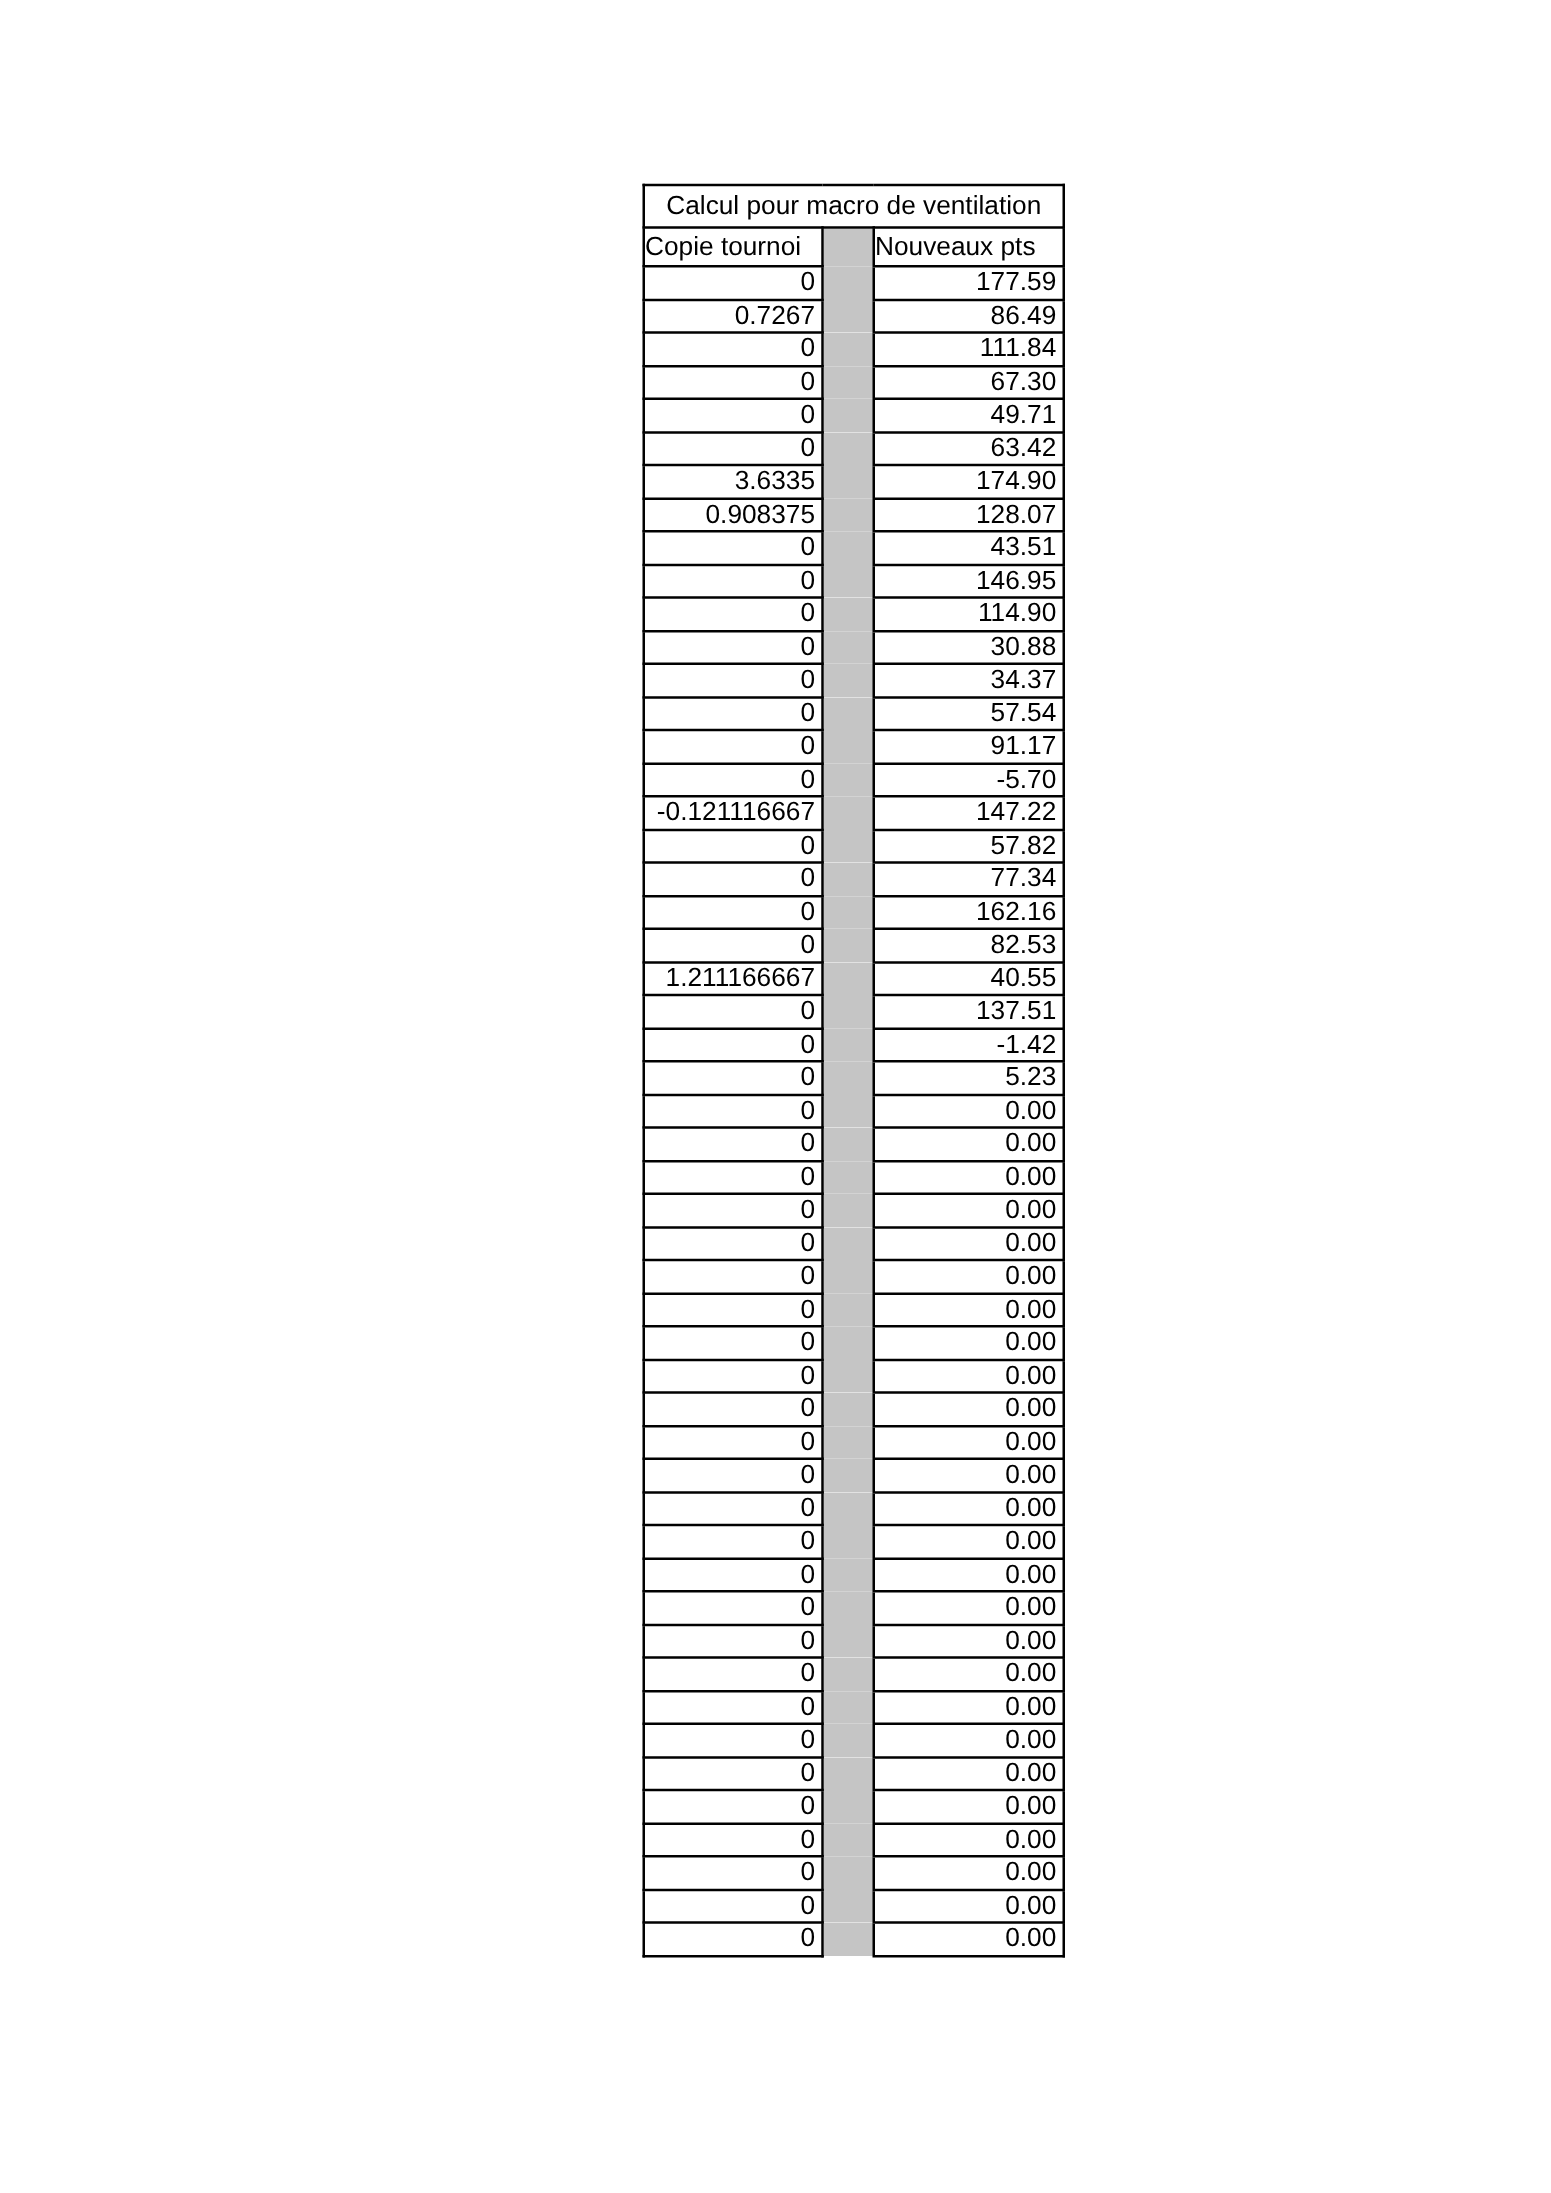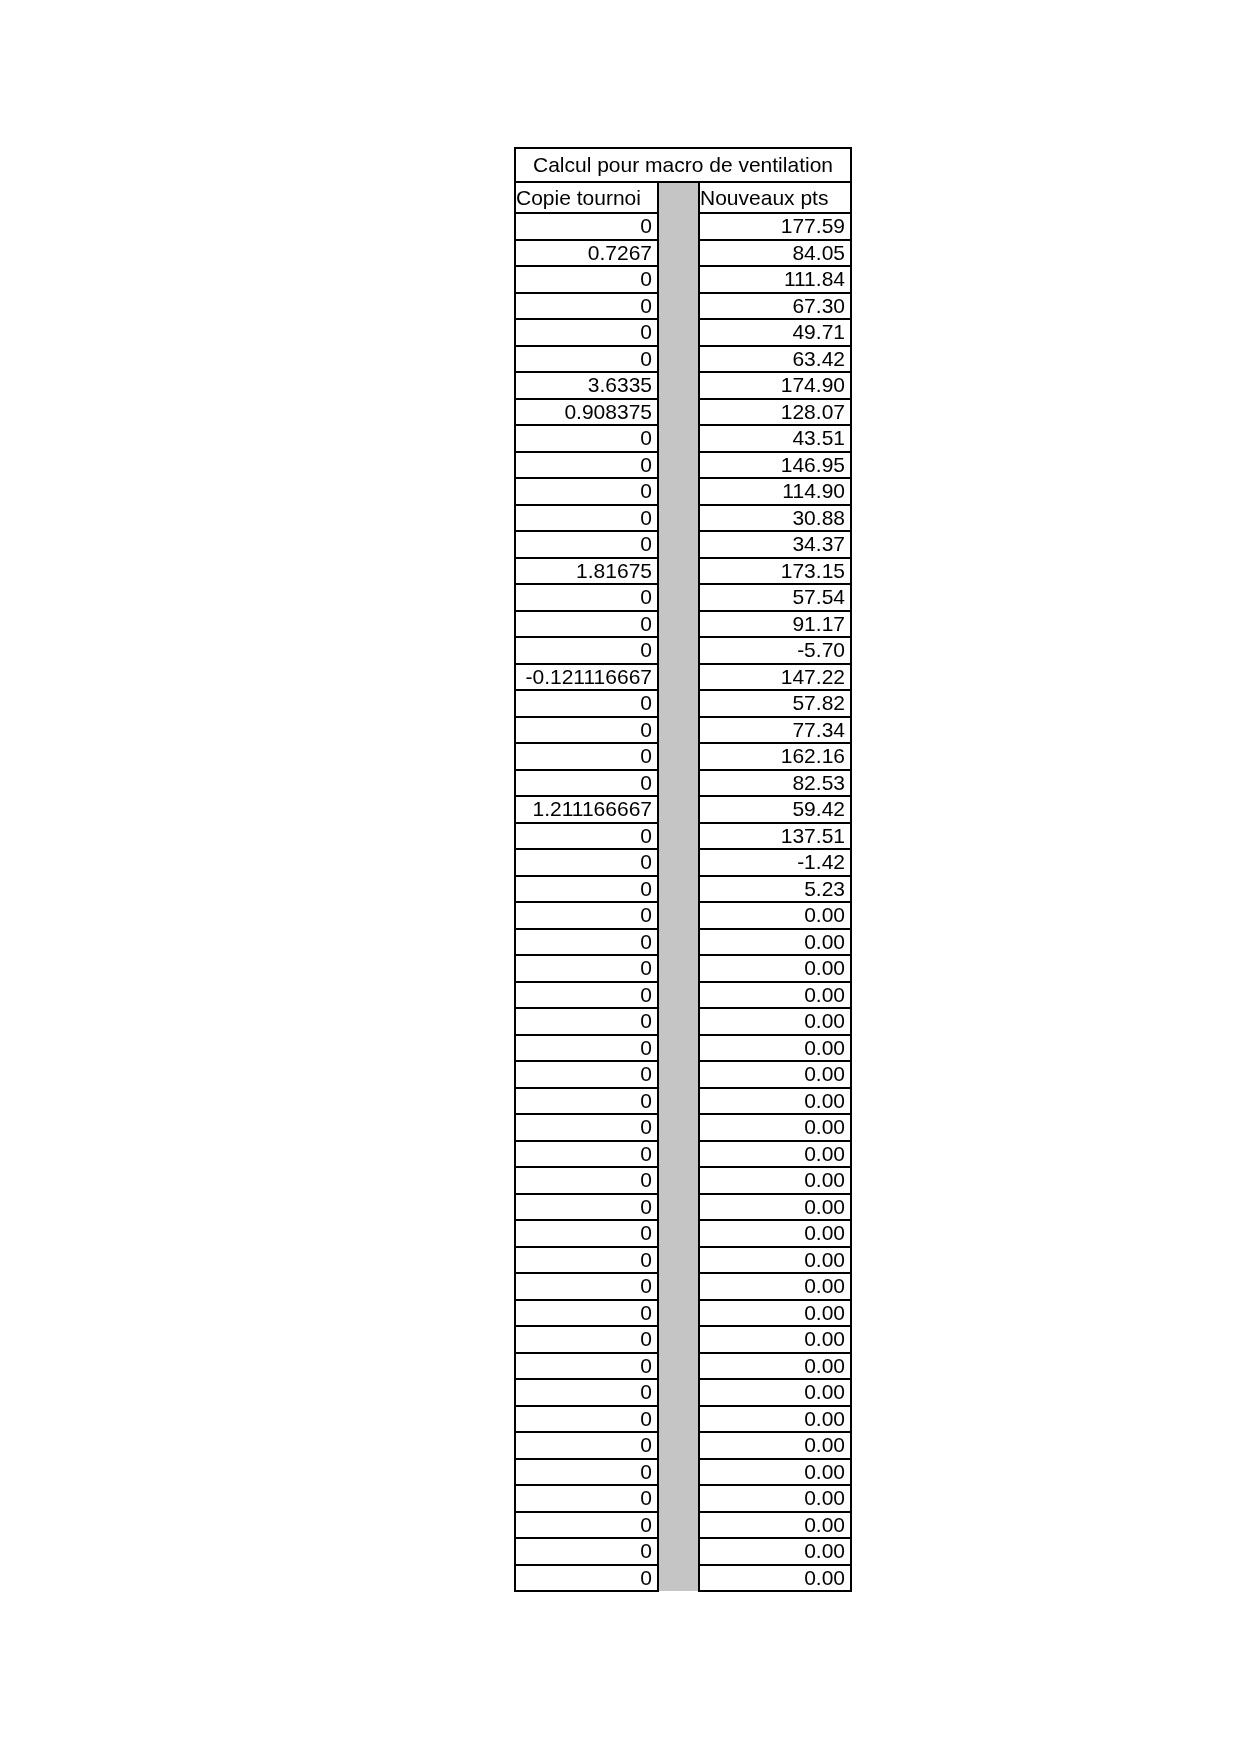--- a/index.html
+++ b/index.html
@@ -67,21 +67,21 @@
       <td class="b header-cell">Nouveaux pts</td>
     </tr>
   <tr>
         <td class="b val">0</td>
         <td class="gap"></td>
         <td class="b val">177.59</td>
       </tr>
       <tr>
         <td class="b val">0.7267</td>
         <td class="gap"></td>
-        <td class="b val">84.05</td>
+        <td class="b val">86.49</td>
       </tr>
       <tr>
         <td class="b val">0</td>
         <td class="gap"></td>
         <td class="b val">111.84</td>
       </tr>
       <tr>
         <td class="b val">0</td>
         <td class="gap"></td>
         <td class="b val">67.30</td>
@@ -125,25 +125,20 @@
         <td class="b val">0</td>
         <td class="gap"></td>
         <td class="b val">30.88</td>
       </tr>
       <tr>
         <td class="b val">0</td>
         <td class="gap"></td>
         <td class="b val">34.37</td>
       </tr>
       <tr>
-        <td class="b val">1.81675</td>
-        <td class="gap"></td>
-        <td class="b val">173.15</td>
-      </tr>
-      <tr>
         <td class="b val">0</td>
         <td class="gap"></td>
         <td class="b val">57.54</td>
       </tr>
       <tr>
         <td class="b val">0</td>
         <td class="gap"></td>
         <td class="b val">91.17</td>
       </tr>
       <tr>
@@ -172,21 +167,21 @@
         <td class="b val">162.16</td>
       </tr>
       <tr>
         <td class="b val">0</td>
         <td class="gap"></td>
         <td class="b val">82.53</td>
       </tr>
       <tr>
         <td class="b val">1.211166667</td>
         <td class="gap"></td>
-        <td class="b val">59.42</td>
+        <td class="b val">40.55</td>
       </tr>
       <tr>
         <td class="b val">0</td>
         <td class="gap"></td>
         <td class="b val">137.51</td>
       </tr>
       <tr>
         <td class="b val">0</td>
         <td class="gap"></td>
         <td class="b val">-1.42</td>

